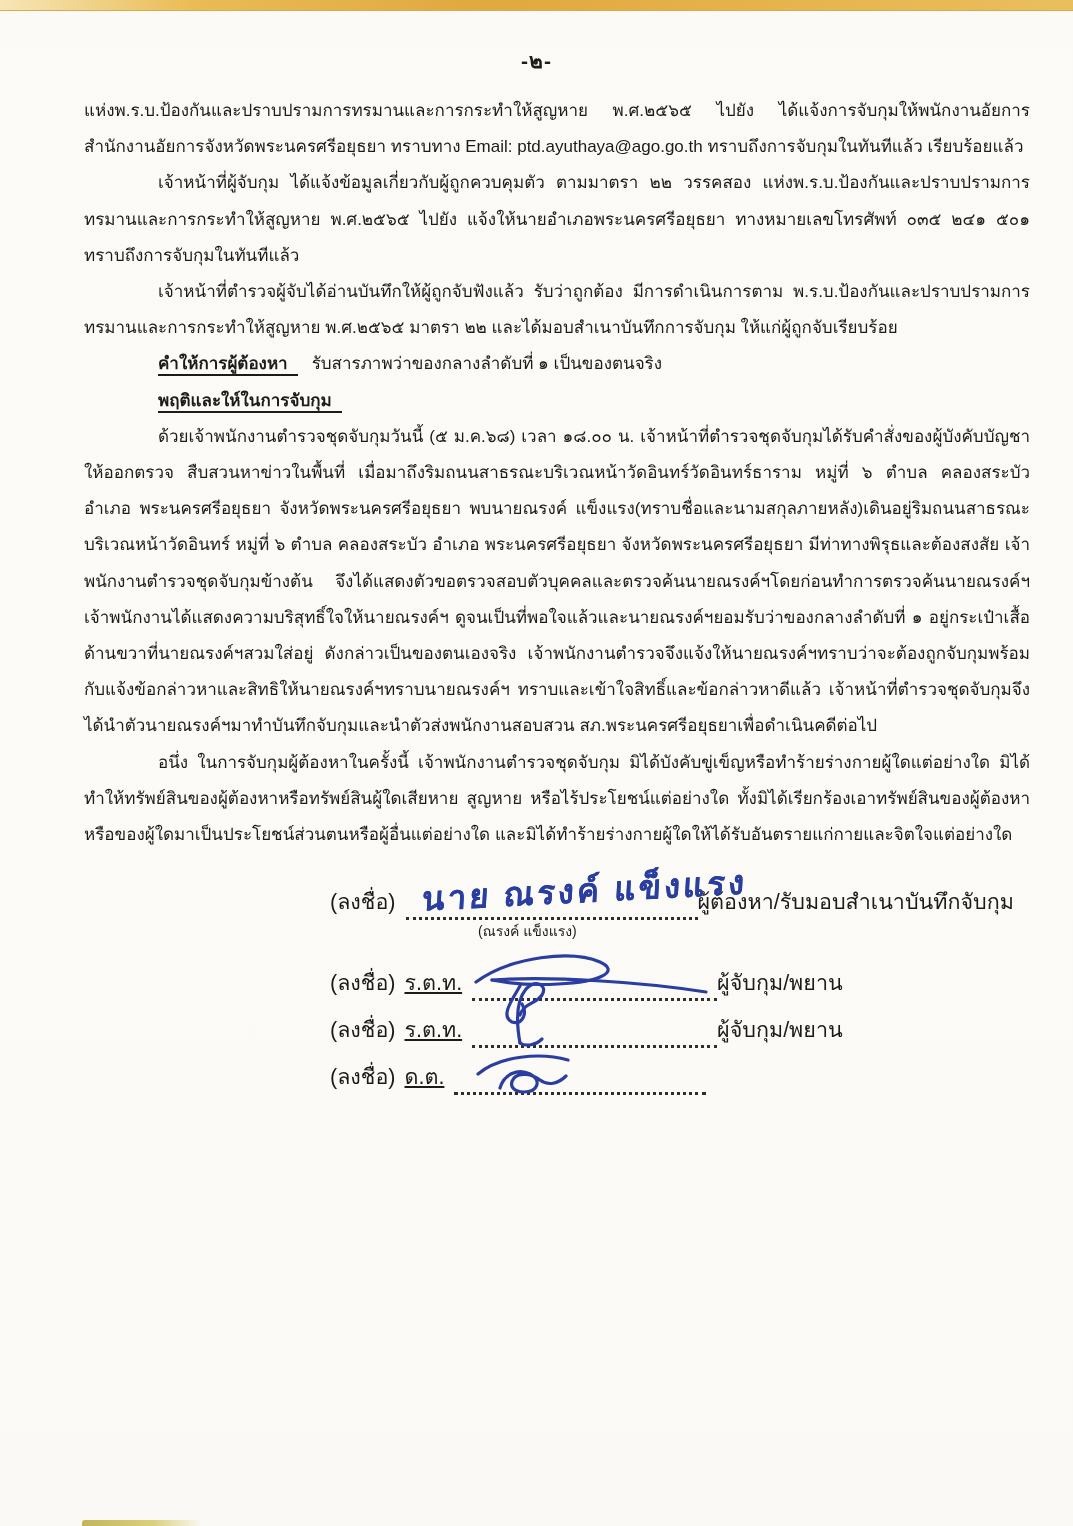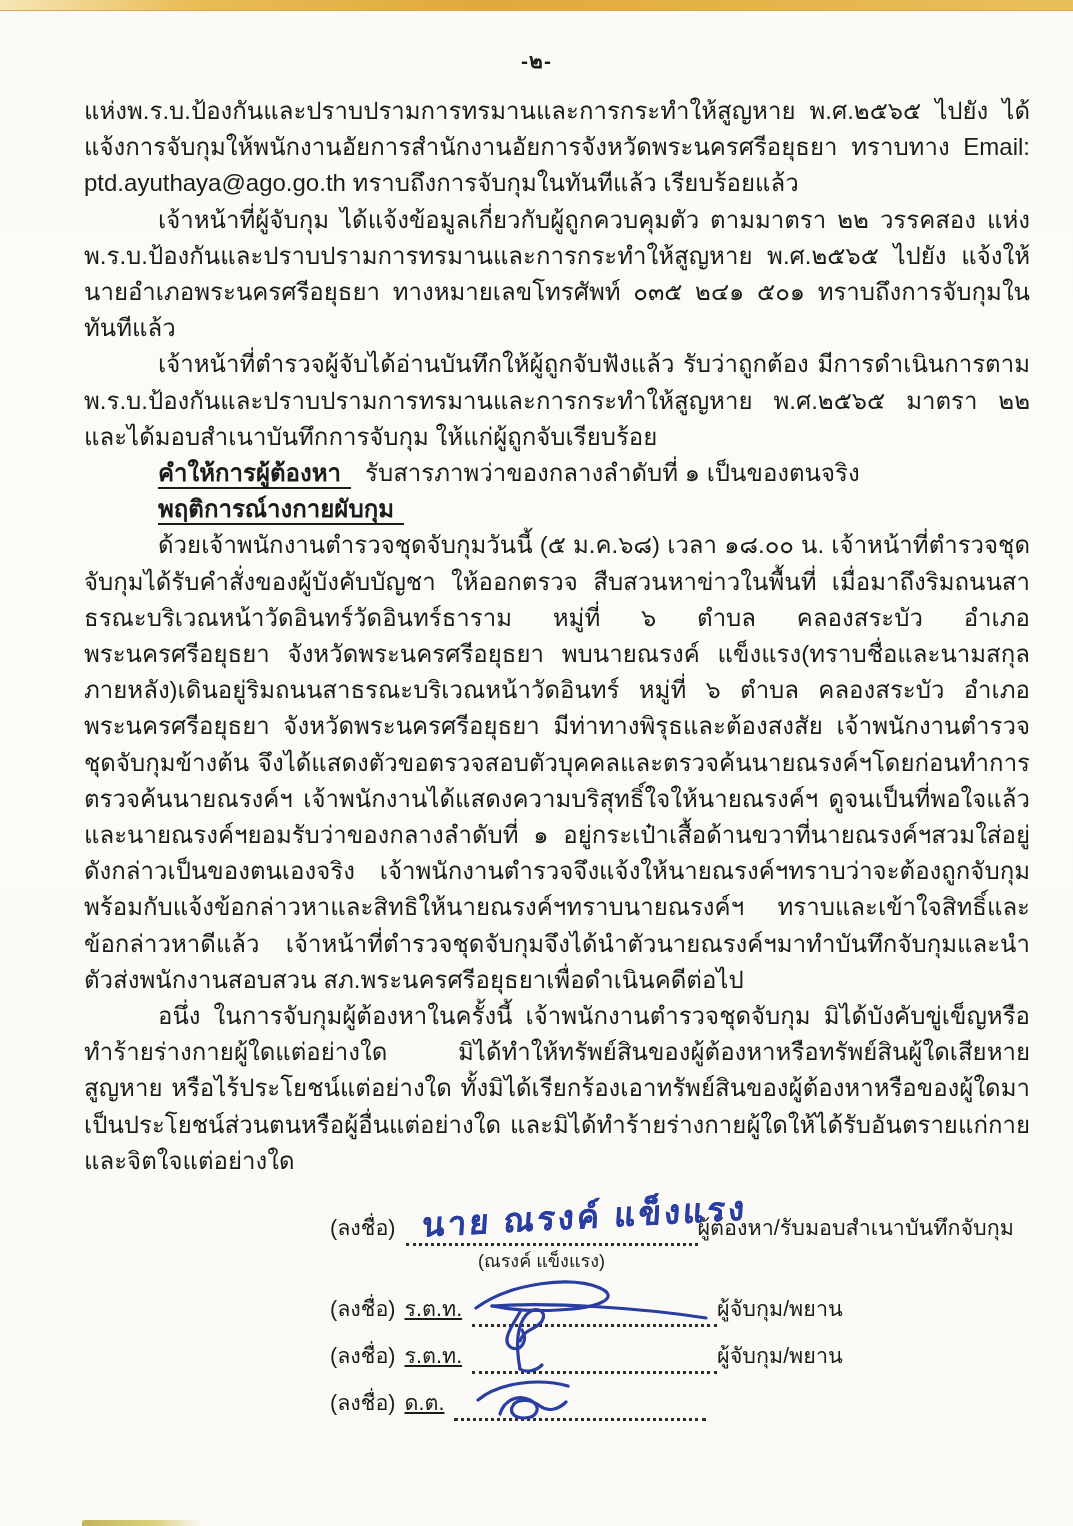--- a/index.html
+++ b/index.html
@@ -22,21 +22,21 @@
     background:linear-gradient(90deg,#b8a93f,#d6c96a 60%,rgba(214,201,106,0));
     border-radius:3px 3px 0 0;opacity:.85;
   }
   .page-number{
     margin-top:44px;
     text-align:center;
     font-size:21px;font-weight:bold;letter-spacing:1px;
   }
   .body-text{
     margin:16px 43px 0 84px;
-    font-size:24px;
+    font-size:17px;
     line-height:36.2px;
     text-align:justify;
   }
   .para{margin:0;}
   .para.indent{text-indent:74px;}
   .inline-heading{
     font-weight:bold;
     border-bottom:2.5px solid #1b1b1b;
     padding-right:10px;
     padding-bottom:1px;
@@ -50,21 +50,21 @@
   }
   .sig-label{white-space:nowrap;padding-bottom:2px;}
   .sig-rank{white-space:nowrap;margin-left:9px;padding-bottom:2px;text-decoration:underline;}
   .sig-dots{
     position:relative;
     margin-left:10px;
     border-bottom:3px dotted #2e2e2e;
     height:8px;
   }
   .sig-role{white-space:nowrap;padding-bottom:2px;}
-  .sig-name-below{height:34px;padding-left:148px;font-size:18px;}
+  .sig-name-below{height:34px;padding-left:148px;font-size:14px;}
   .hand-name{
     position:absolute;left:16px;bottom:0px;
     color:#2a3da0;
     font-size:33px;font-weight:bold;
     transform:rotate(-3deg) skewX(-6deg);
     letter-spacing:3px;white-space:nowrap;
     text-shadow:0 0 .6px #2a3da0;
   }
   .scribble{position:absolute;pointer-events:none;}
 </style>
@@ -74,21 +74,21 @@
 <div class="page">
   <div class="edge-band"></div>
 
   <div class="page-number">-๒-</div>
 
   <div class="body-text">
     <p class="para">แห่งพ.ร.บ.ป้องกันและปราบปรามการทรมานและการกระทำให้สูญหาย พ.ศ.๒๕๖๕ ไปยัง ได้แจ้งการจับกุมให้พนักงานอัยการสำนักงานอัยการจังหวัดพระนครศรีอยุธยา ทราบทาง Email: ptd.ayuthaya@ago.go.th ทราบถึงการจับกุมในทันทีแล้ว เรียบร้อยแล้ว</p>
     <p class="para indent">เจ้าหน้าที่ผู้จับกุม ได้แจ้งข้อมูลเกี่ยวกับผู้ถูกควบคุมตัว ตามมาตรา ๒๒ วรรคสอง แห่งพ.ร.บ.ป้องกันและปราบปรามการทรมานและการกระทำให้สูญหาย พ.ศ.๒๕๖๕ ไปยัง แจ้งให้นายอำเภอพระนครศรีอยุธยา ทางหมายเลขโทรศัพท์ ๐๓๕ ๒๔๑ ๕๐๑ ทราบถึงการจับกุมในทันทีแล้ว</p>
     <p class="para indent">เจ้าหน้าที่ตำรวจผู้จับได้อ่านบันทึกให้ผู้ถูกจับฟังแล้ว รับว่าถูกต้อง มีการดำเนินการตาม พ.ร.บ.ป้องกันและปราบปรามการทรมานและการกระทำให้สูญหาย พ.ศ.๒๕๖๕ มาตรา ๒๒ และได้มอบสำเนาบันทึกการจับกุม ให้แก่ผู้ถูกจับเรียบร้อย</p>
     <p class="para indent"><span class="inline-heading">คำให้การผู้ต้องหา</span><span class="after-heading">รับสารภาพว่าของกลางลำดับที่ ๑  เป็นของตนจริง</span></p>
-    <p class="para indent"><span class="inline-heading">พฤติการณ์างกายผับกุม</span></p>
+    <p class="para indent"><span class="inline-heading">พฤติและให์ในการจับกุม</span></p>
     <p class="para indent">ด้วยเจ้าพนักงานตำรวจชุดจับกุมวันนี้ (๕ ม.ค.๖๘) เวลา ๑๘.๐๐ น. เจ้าหน้าที่ตำรวจชุดจับกุมได้รับคำสั่งของผู้บังคับบัญชา ให้ออกตรวจ สืบสวนหาข่าวในพื้นที่ เมื่อมาถึงริมถนนสาธรณะบริเวณหน้าวัดอินทร์วัดอินทร์ธาราม หมู่ที่ ๖ ตำบล คลองสระบัว  อำเภอ พระนครศรีอยุธยา  จังหวัดพระนครศรีอยุธยา พบนายณรงค์  แข็งแรง(ทราบชื่อและนามสกุลภายหลัง)เดินอยู่ริมถนนสาธรณะบริเวณหน้าวัดอินทร์ หมู่ที่ ๖ ตำบล คลองสระบัว  อำเภอ พระนครศรีอยุธยา  จังหวัดพระนครศรีอยุธยา มีท่าทางพิรุธและต้องสงสัย เจ้าพนักงานตำรวจชุดจับกุมข้างต้น จึงได้แสดงตัวขอตรวจสอบตัวบุคคลและตรวจค้นนายณรงค์ฯโดยก่อนทำการตรวจค้นนายณรงค์ฯ เจ้าพนักงานได้แสดงความบริสุทธิ์ใจให้นายณรงค์ฯ ดูจนเป็นที่พอใจแล้วและนายณรงค์ฯยอมรับว่าของกลางลำดับที่ ๑ อยู่กระเป๋าเสื้อด้านขวาที่นายณรงค์ฯสวมใส่อยู่ ดังกล่าวเป็นของตนเองจริง เจ้าพนักงานตำรวจจึงแจ้งให้นายณรงค์ฯทราบว่าจะต้องถูกจับกุมพร้อมกับแจ้งข้อกล่าวหาและสิทธิให้นายณรงค์ฯทราบนายณรงค์ฯ ทราบและเข้าใจสิทธิ์และข้อกล่าวหาดีแล้ว เจ้าหน้าที่ตำรวจชุดจับกุมจึงได้นำตัวนายณรงค์ฯมาทำบันทึกจับกุมและนำตัวส่งพนักงานสอบสวน สภ.พระนครศรีอยุธยาเพื่อดำเนินคดีต่อไป</p>
     <p class="para indent">อนึ่ง ในการจับกุมผู้ต้องหาในครั้งนี้ เจ้าพนักงานตำรวจชุดจับกุม มิได้บังคับขู่เข็ญหรือทำร้ายร่างกายผู้ใดแต่อย่างใด มิได้ทำให้ทรัพย์สินของผู้ต้องหาหรือทรัพย์สินผู้ใดเสียหาย สูญหาย หรือไร้ประโยชน์แต่อย่างใด ทั้งมิได้เรียกร้องเอาทรัพย์สินของผู้ต้องหาหรือของผู้ใดมาเป็นประโยชน์ส่วนตนหรือผู้อื่นแต่อย่างใด และมิได้ทำร้ายร่างกายผู้ใดให้ได้รับอันตรายแก่กายและจิตใจแต่อย่างใด</p>
   </div>
 
   <div class="sig-block">
 
     <div class="sig-row">
       <span class="sig-label">(ลงชื่อ)</span>
       <span class="sig-dots" style="width:292px;">
         <span class="hand-name">นาย ณรงค์ แข็งแรง</span>

